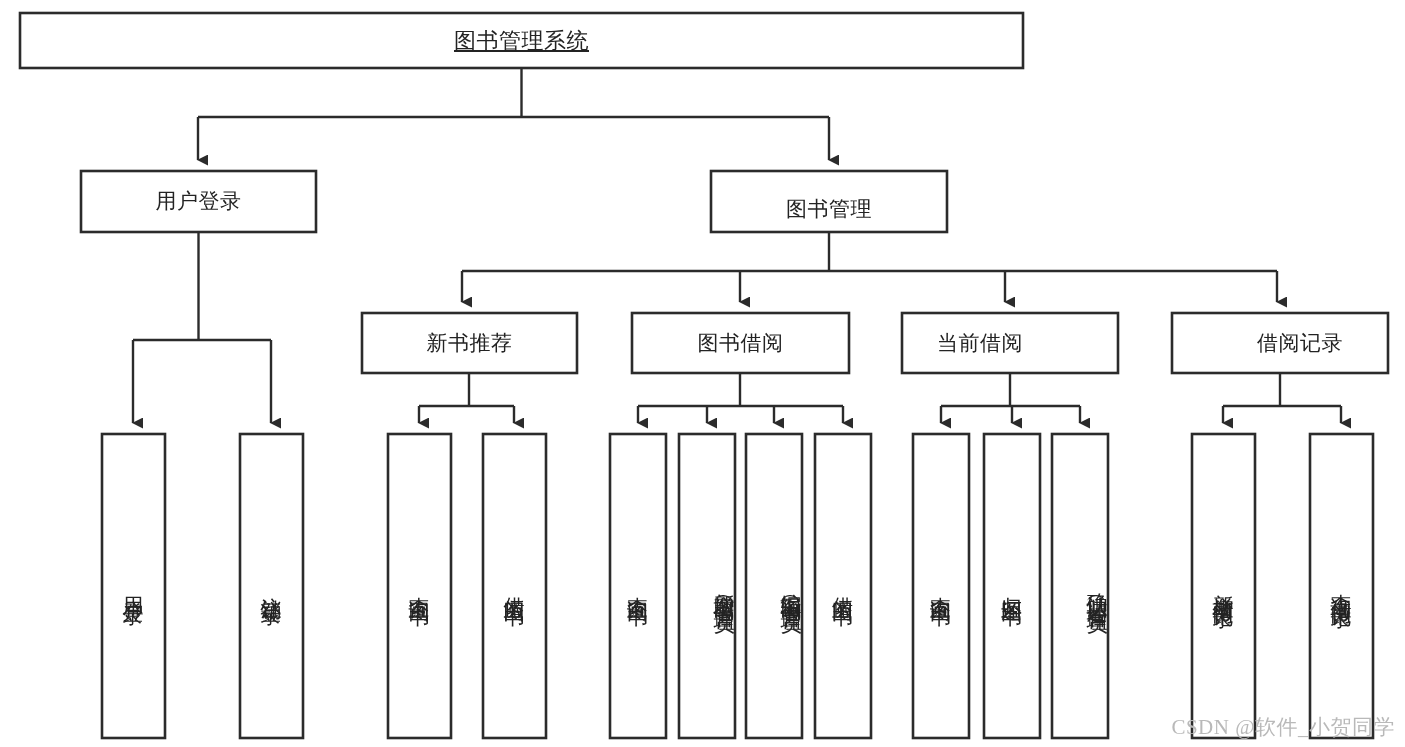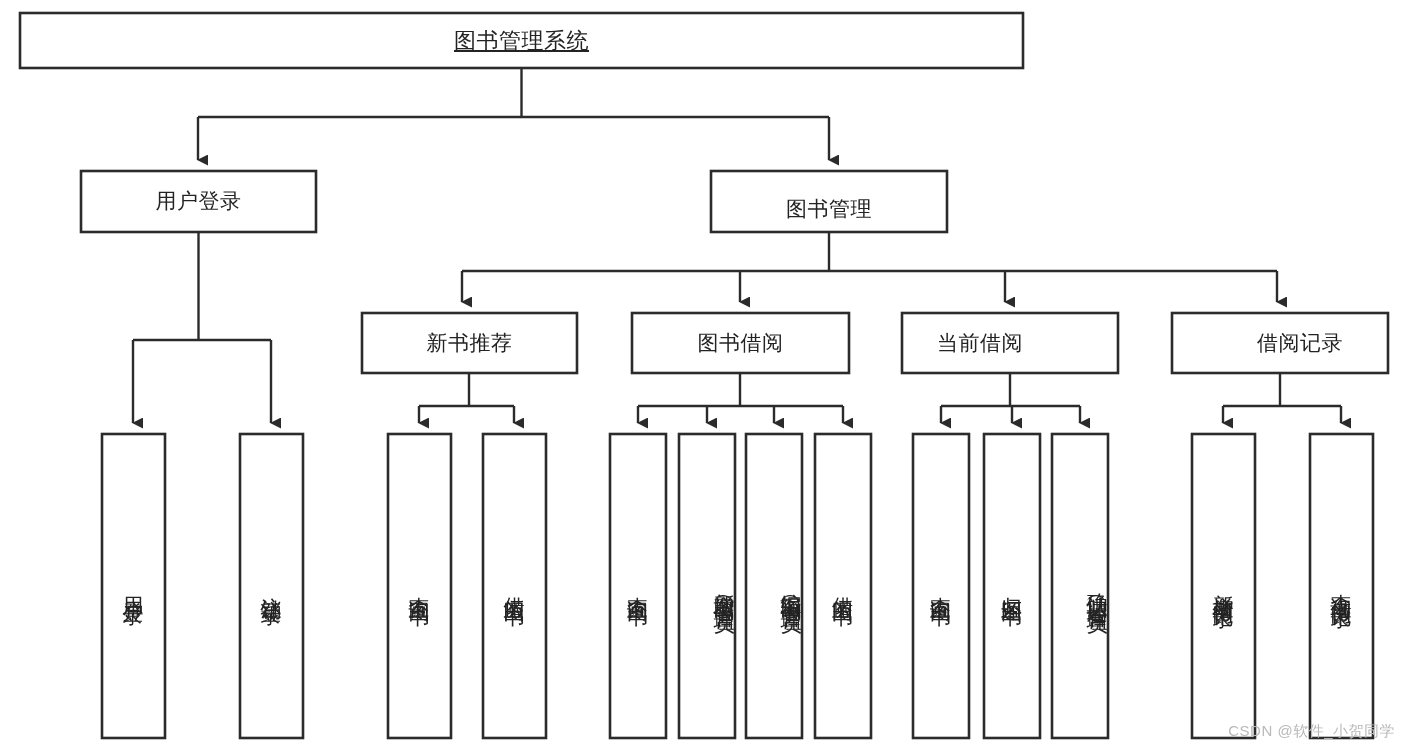--- a/index.html
+++ b/index.html
@@ -69,22 +69,22 @@
     letter-spacing: 3px;
     font-size: 21px;
     white-space: normal;
     line-height: 1.0;
   }
   .watermark {
     position: absolute;
     right: 10px;
     bottom: 6px;
     color: #b9b9b9;
-    font-size: 15px;
-    font-family: Liberation Sans, sans-serif;
+    font-size: 21px;
+    font-family: Liberation Serif, serif;
     letter-spacing: 0.5px;
     white-space: nowrap;
   }
 </style>
 </head>
 <body>
 
 <div id="diagram-root">
 
   <svg id="tree-svg" viewBox="0 0 1405 747">

